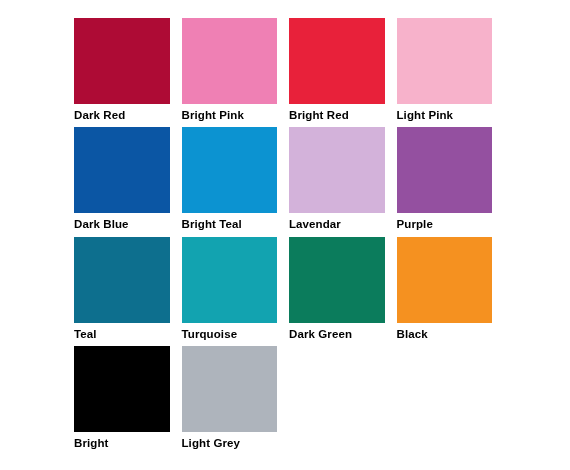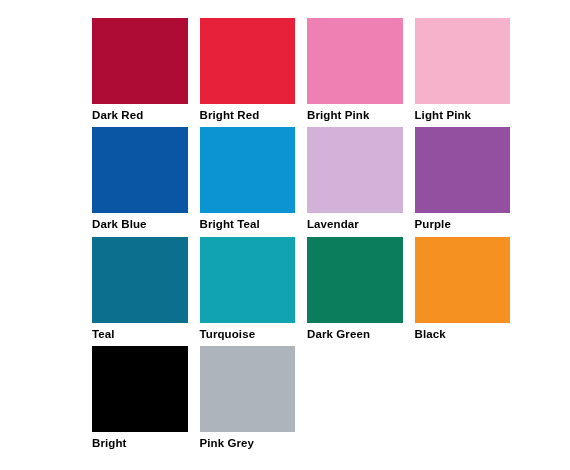--- a/index.html
+++ b/index.html
@@ -19,21 +19,21 @@
     position: relative;
     width: 570px;
     height: 470px;
     background: #ffffff;
     box-sizing: border-box;
   }
 
   
   #swatch-grid {
     position: absolute;
-    left: 92px;
+    left: 74px;
     top: 18px;
     width: 418px;
     height: 437px;
     display: grid;
     grid-template-columns: repeat(4, 1fr);
     grid-template-rows: repeat(4, 1fr);
     column-gap: 12px;
     row-gap: 0px;
   }
 
@@ -69,27 +69,27 @@
 <div id="palette-page">
 
   <div id="swatch-grid">
 
     <div class="swatch-cell">
       <span class="swatch-chip" style="background-color: rgb(174, 11, 53);"></span>
       <span class="swatch-label">Dark Red</span>
     </div>
 
     <div class="swatch-cell">
-      <span class="swatch-chip" style="background-color: rgb(232, 33, 58);"></span>
-      <span class="swatch-label">Bright Red</span>
+      <span class="swatch-chip" style="background-color: rgb(239, 128, 180);"></span>
+      <span class="swatch-label">Bright Pink</span>
     </div>
 
     <div class="swatch-cell">
-      <span class="swatch-chip" style="background-color: rgb(239, 128, 180);"></span>
-      <span class="swatch-label">Bright Pink</span>
+      <span class="swatch-chip" style="background-color: rgb(232, 33, 58);"></span>
+      <span class="swatch-label">Bright Red</span>
     </div>
 
     <div class="swatch-cell">
       <span class="swatch-chip" style="background-color: rgb(247, 178, 203);"></span>
       <span class="swatch-label">Light Pink</span>
     </div>
 
     <div class="swatch-cell">
       <span class="swatch-chip" style="background-color: rgb(11, 86, 164);"></span>
       <span class="swatch-label">Dark Blue</span>
@@ -132,17 +132,17 @@
     </div>
 
     <div class="swatch-cell">
       <span class="swatch-chip" style="background-color: rgb(0, 0, 0);"></span>
       <span class="swatch-label">Bright</span>
     </div>
 
 
     <div class="swatch-cell">
       <span class="swatch-chip" style="background-color: rgb(174, 180, 188);"></span>
-      <span class="swatch-label">Pink Grey</span>
+      <span class="swatch-label">Light Grey</span>
     </div>
 
   </div>
 </div>
 
 </body></html>

